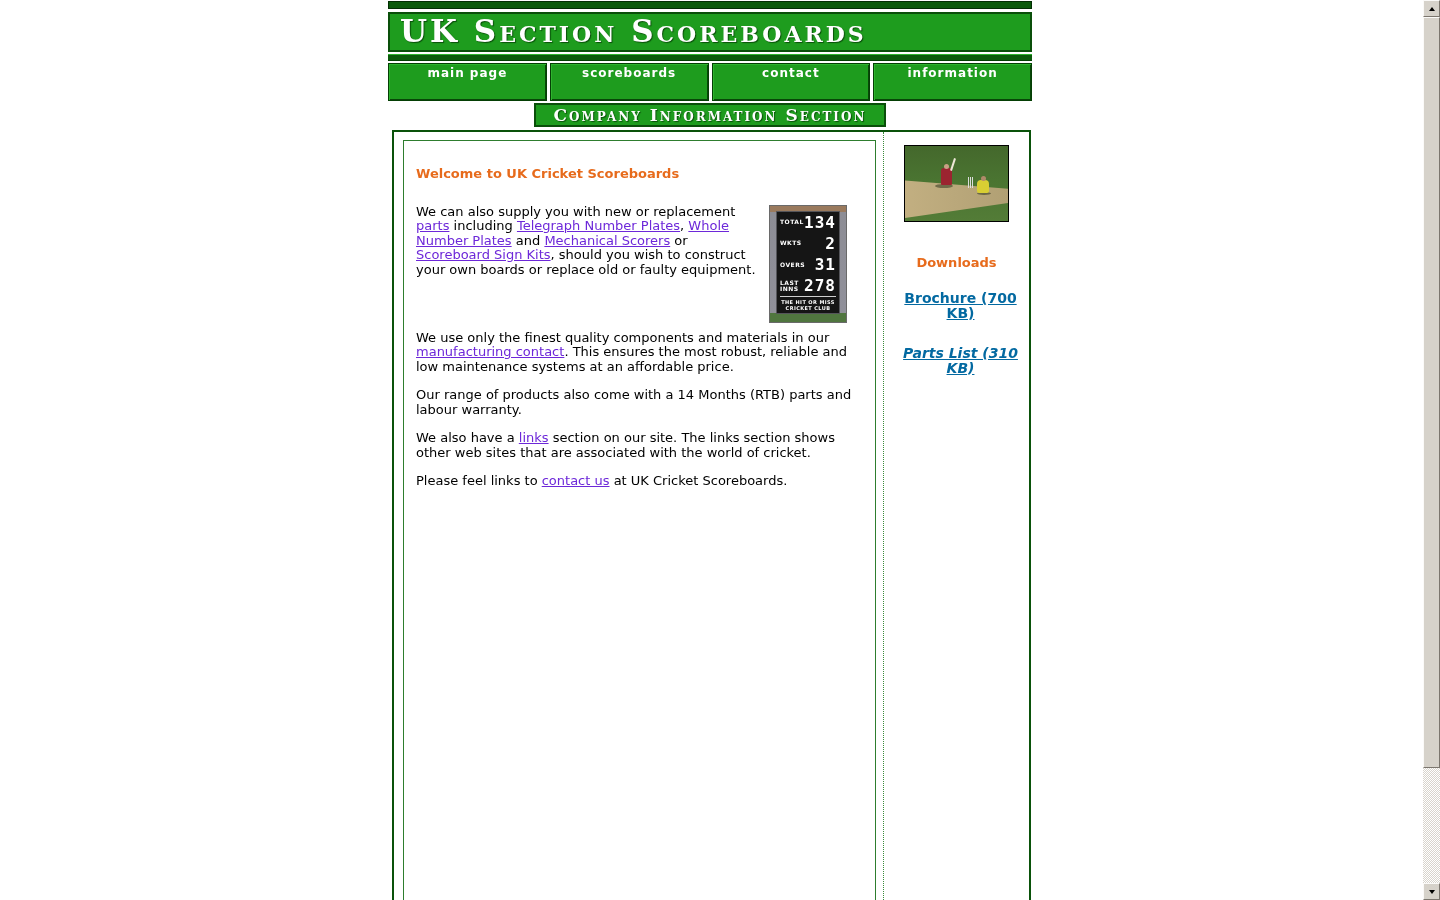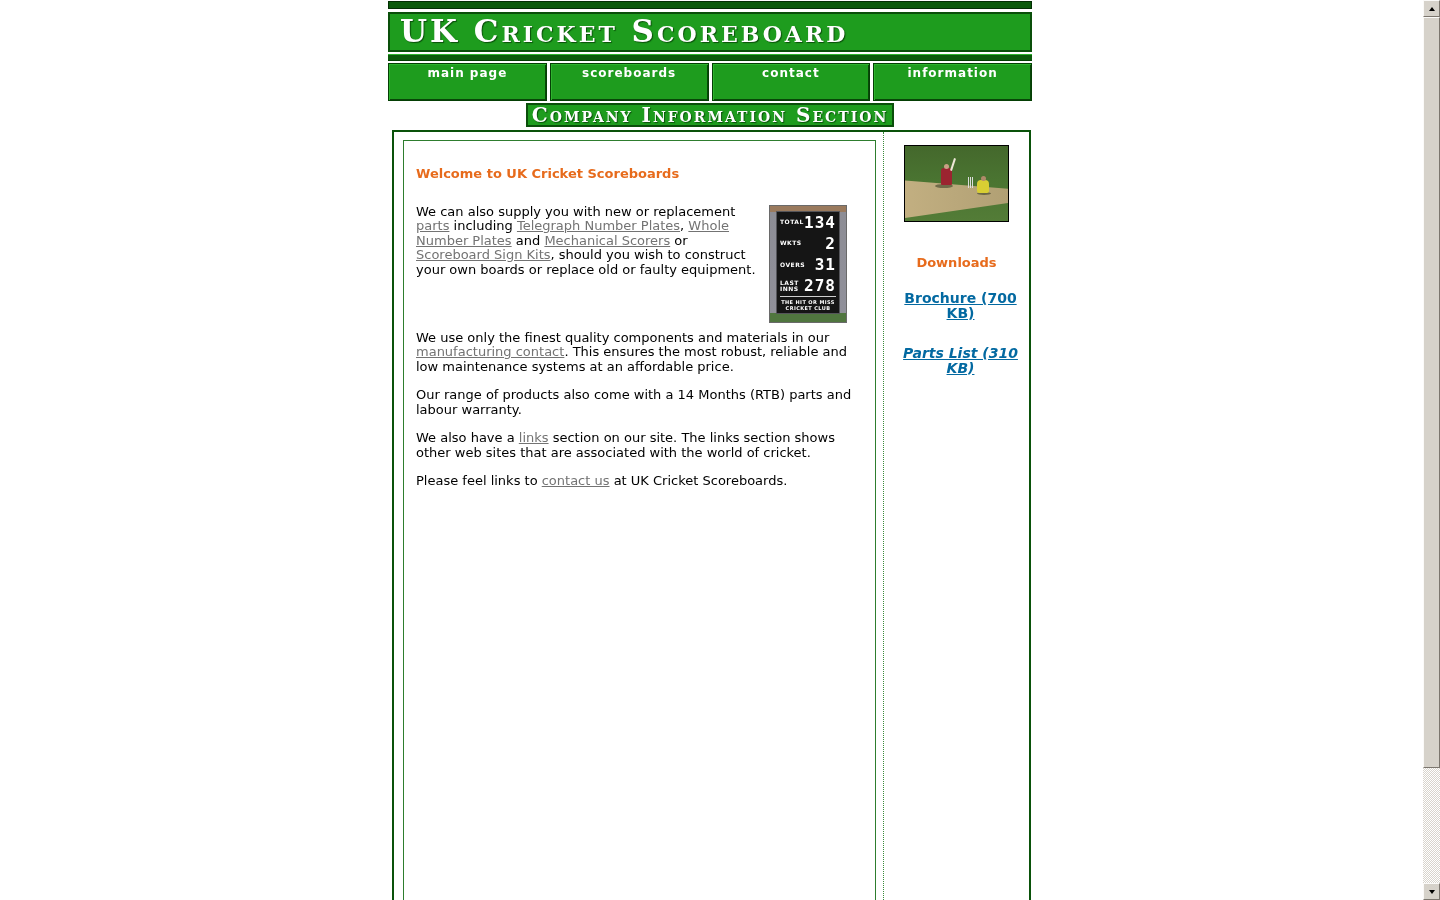--- a/index.html
+++ b/index.html
@@ -21,34 +21,34 @@
 
   .nav-row{margin-top:2px;display:flex;gap:3px;height:38px;}
   .nav-btn{flex:1;background:#1e9c1e;border:1px solid #053f05;
     box-shadow:inset 1px 1px 0 #2db32d, inset -1px -1px 0 #084708;
     color:#fff;font-size:12px;font-weight:bold;letter-spacing:1px;
     text-align:center;line-height:19px;cursor:pointer;}
 
   .section-row{margin-top:2px;text-align:center;height:24px;}
   .section-banner{display:inline-block;min-width:340px;background:#1e9c1e;border:2px solid #0a4f0a;
     color:#fff;font-family:"DejaVu Serif","Liberation Serif",serif;font-variant:small-caps;
-    font-weight:bold;font-size:20px;line-height:20px;letter-spacing:2px;padding:0 4px;
+    font-weight:bold;font-size:17px;line-height:20px;letter-spacing:2px;padding:0 4px;
     text-shadow:1px 1px 1px #0a4f0a;}
 
   
   .main-box{position:relative;margin-top:3px;margin-left:4px;width:639px;height:800px;
     border:2px solid #0a520a;box-sizing:border-box;background:#fff;}
 
   .text-box{position:absolute;left:9px;top:8px;width:473px;height:880px;
     border:1px solid #2e7d2e;box-sizing:border-box;}
   .text-content{padding:20px 12px 10px 12px;font-size:13px;line-height:14.5px;color:#000;}
   .welcome-heading{font-weight:bold;color:#e76b1c;margin:6px 0 23px 0;}
   .para{margin:14px 0;}
   .para.gap-top{margin-top:34px;clear:both;}
-  a.green-link{color:#737373;text-decoration:underline;}
+  a.green-link{color:#6d28d9;text-decoration:underline;}
 
   
   .scoreboard{float:right;width:78px;height:118px;margin:0 16px 8px 12px;position:relative;
     background:linear-gradient(180deg,#9a7a5d 0,#9a7a5d 7px,#8d8d95 7px,#90909a calc(100% - 10px),#50763f calc(100% - 10px),#50763f 100%);
     box-shadow:0 0 0 1px #6a6a6a inset;}
   .sb-board{position:absolute;left:7px;right:7px;top:6px;bottom:9px;background:#151515;
     border:1px solid #55555a;color:#fff;display:flex;flex-direction:column;padding:3px 3px 2px 3px;box-sizing:border-box;}
   .sb-rows{flex:1;display:flex;flex-direction:column;justify-content:space-between;}
   .sb-row{display:flex;justify-content:space-between;align-items:center;}
   .sb-label{font-size:6px;font-weight:bold;letter-spacing:.5px;line-height:6px;max-width:22px;}
@@ -96,21 +96,21 @@
     border:1px solid;border-color:#fbfaf8 #7b766e #7b766e #fbfaf8;box-sizing:border-box;}
 </style>
 </head>
 <body>
 
 <div class="viewport">
   <div class="content-col">
 
     <div class="top-bar"></div>
 
-    <div class="title-banner">UK Cricket Scoreboard</div>
+    <div class="title-banner">UK Section Scoreboards</div>
 
     <div class="nav-strip"></div>
 
     <div class="nav-row">
 
         <div class="nav-btn">main page</div>
 
         <div class="nav-btn">scoreboards</div>
 
         <div class="nav-btn">contact</div>

